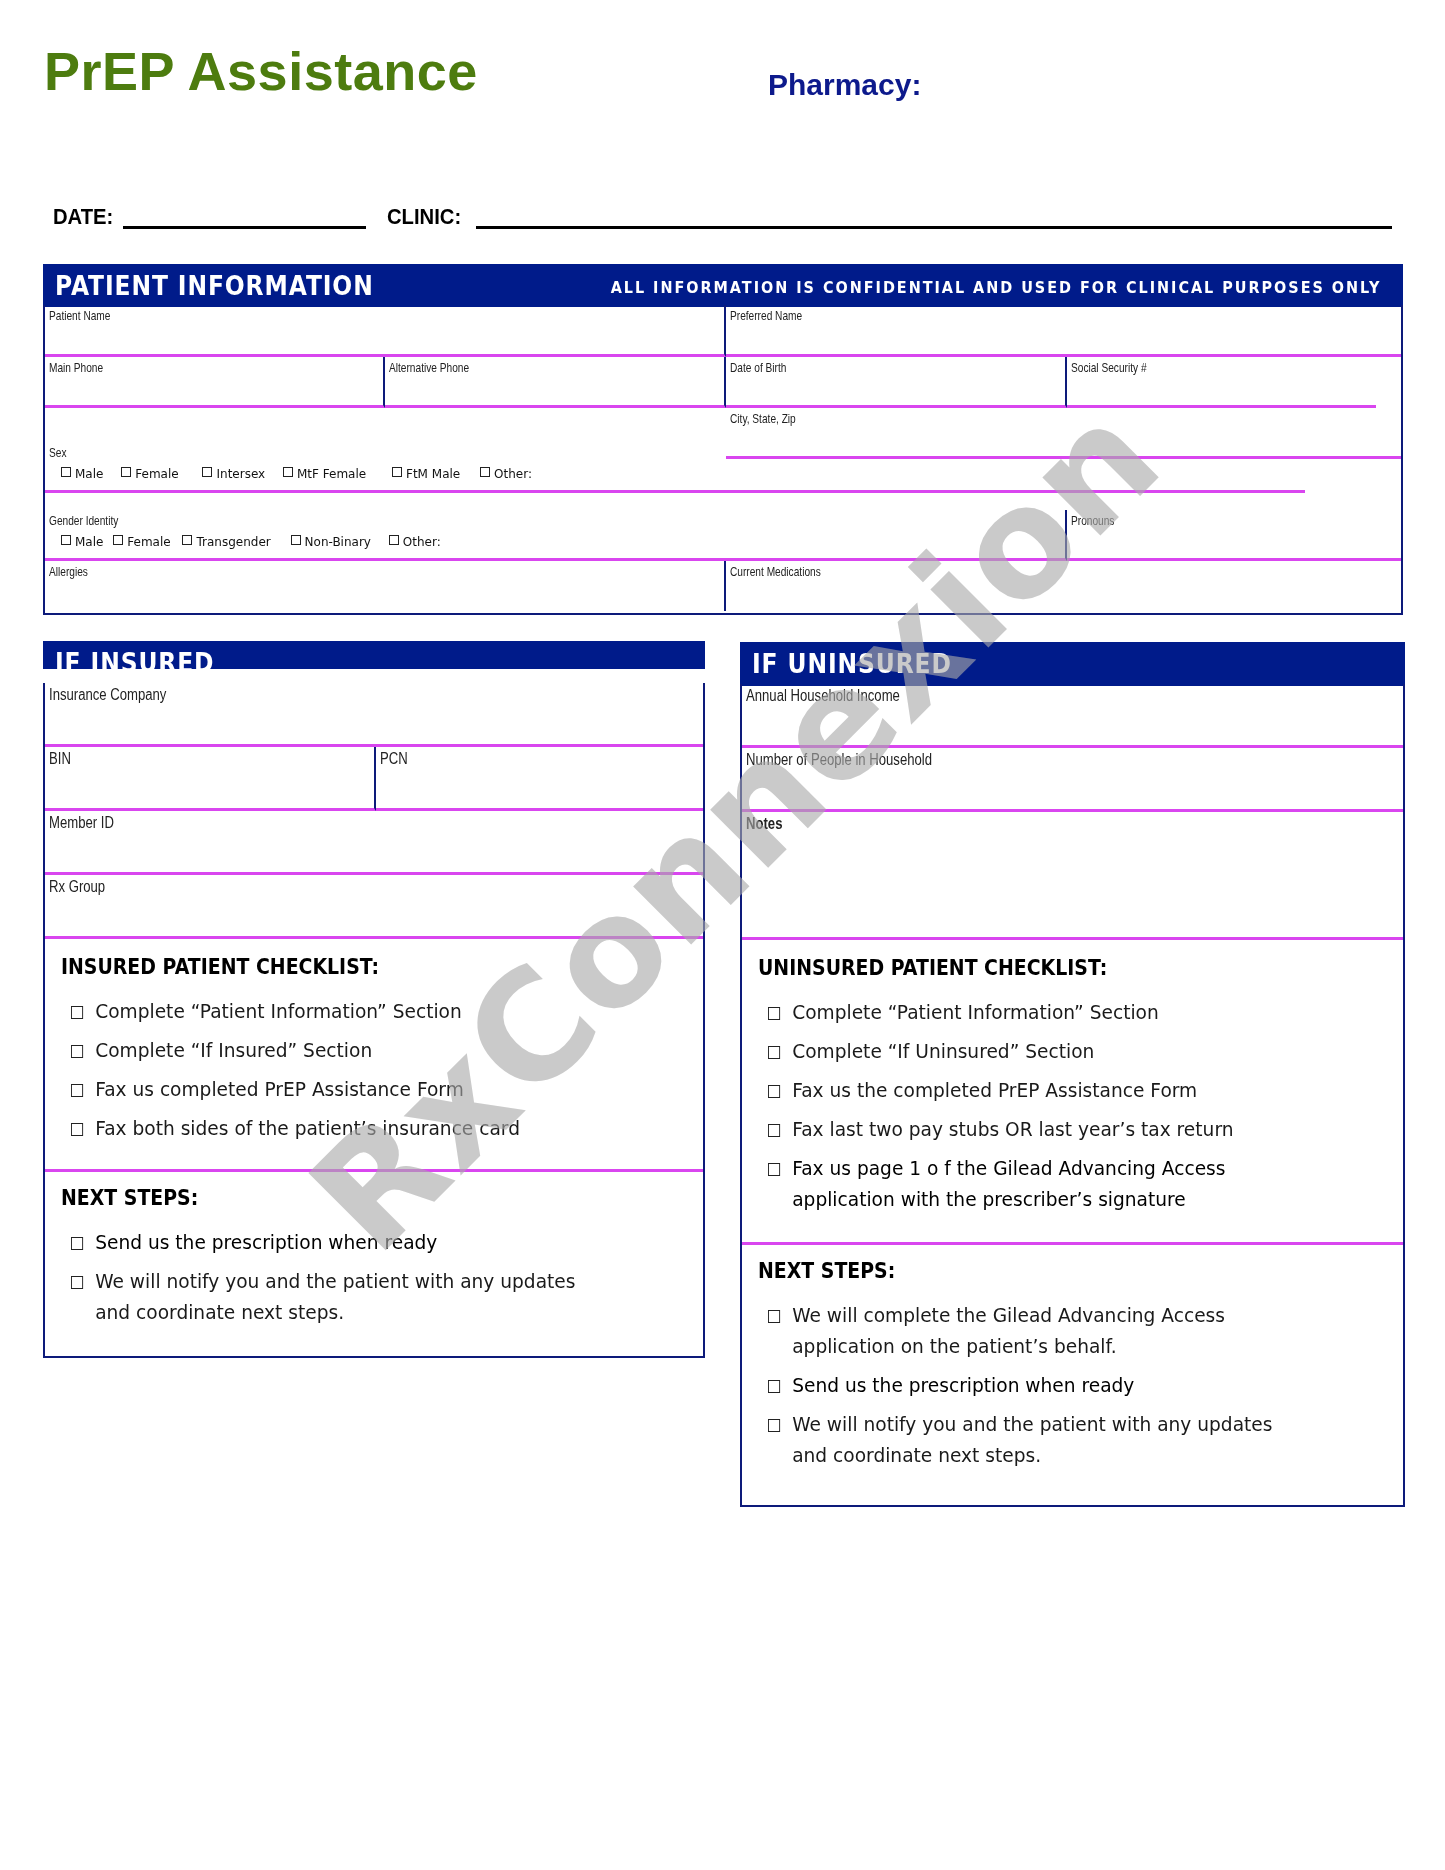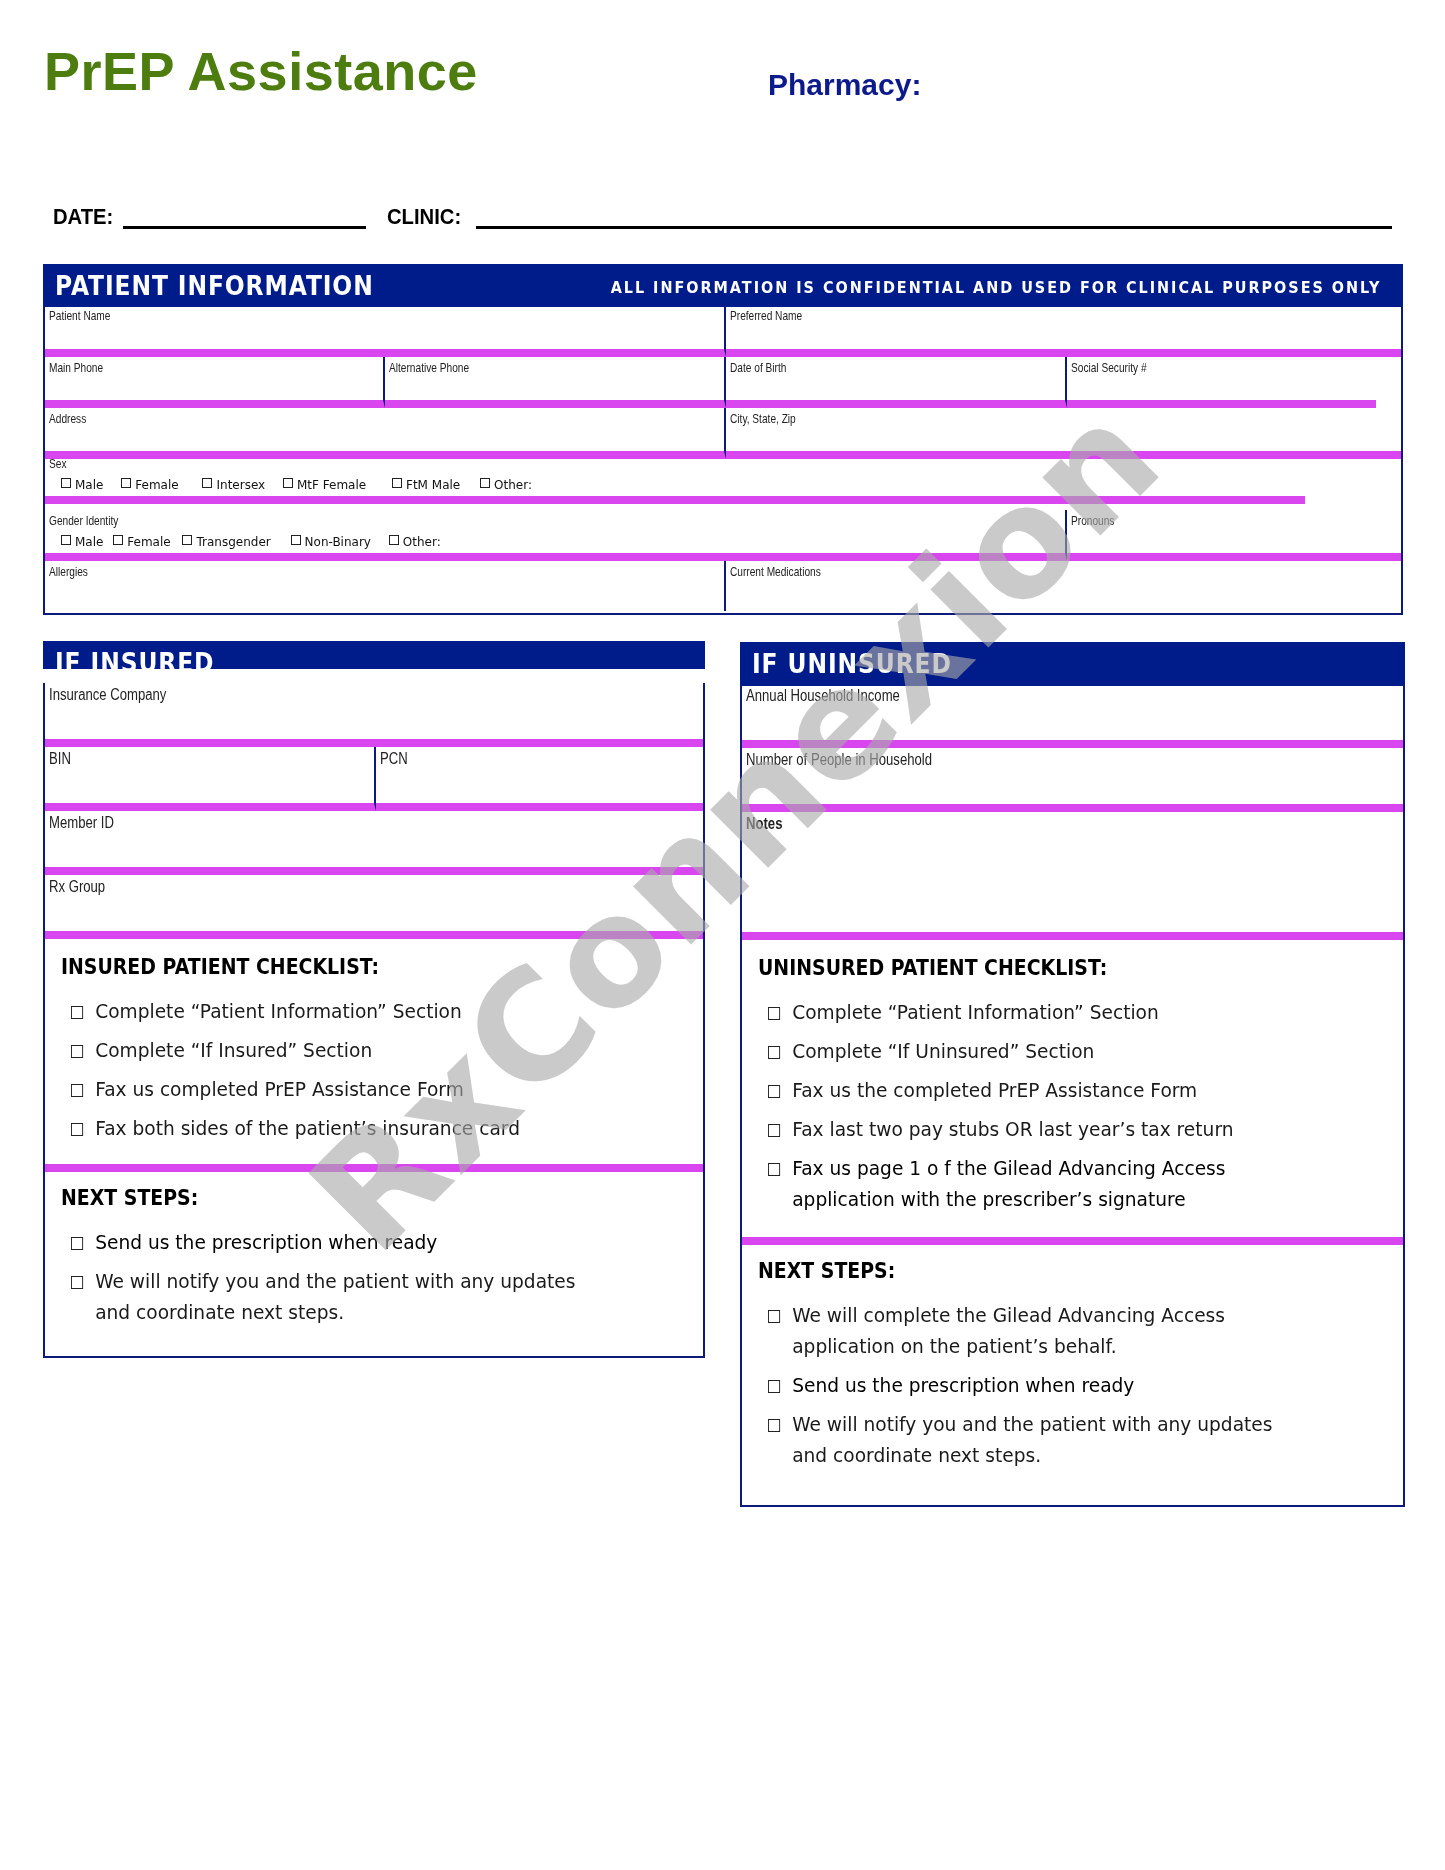--- a/index.html
+++ b/index.html
@@ -13,21 +13,21 @@
   .dl { top: 206px; font-family: "Liberation Sans", sans-serif; font-weight: bold; font-size: 22px;
         color: #000; line-height: 1; transform: scaleX(0.92); transform-origin: left; }
   .uline { height: 0; border-bottom: 3px solid #000; }
 
   .box { border: 2px solid #0d1a7a; box-sizing: border-box; background: transparent; }
   .hdr { background: #001b8a; color: #fff; box-sizing: border-box; }
   .hdr .h-title { position: absolute; left: 12px; top: 7px; font-family: "DejaVu Sans", sans-serif;
                   font-size: 26px; font-weight: bold; letter-spacing: 1px; transform: scaleX(0.9); transform-origin: left; }
   .hdr .h-note { position: absolute; right: 22px; top: 14px; font-size: 16px; font-weight: bold;
                  letter-spacing: 2.2px; transform: scaleX(0.9); transform-origin: right; }
-  .cell { position: absolute; border-right: 2px solid #0d1a7a; border-bottom: 8px solid #d946ef; box-sizing: border-box; }
+  .cell { position: absolute; border-right: 2px solid #0d1a7a; border-bottom: 3px solid #d946ef; box-sizing: border-box; }
   .lbl { position: absolute; left: 4px; top: 3px; font-family: "Liberation Sans", sans-serif;
          font-size: 13px; color: #222; transform: scaleX(0.78); transform-origin: left; white-space: nowrap; }
   .lbl.big { font-size: 16px; transform: scaleX(0.82); }
   .lbl.bold { font-weight: bold; }
   .opts { position: absolute; left: 16px; top: 25px; font-size: 12px; color: #111; white-space: nowrap; }
   .opt { display: inline-block; margin-right: 14px; }
   .opt .cb { display: inline-block; width: 8px; height: 8px; border: 1px solid #222; margin-right: 4px; vertical-align: 1px; }
 
   .sec-title { position: absolute; left: 16px; font-family: "DejaVu Sans", sans-serif; font-weight: bold;
                font-size: 21px; color: #000; transform: scaleX(0.9); transform-origin: left; white-space: nowrap; }
@@ -71,28 +71,25 @@
   <div class="cell" style="left:340px; top:52px; width:341px; height:51px;">
     <span class="lbl">Alternative Phone</span>
   </div>
   <div class="cell" style="left:681px; top:52px; width:341px; height:51px;">
     <span class="lbl">Date of Birth</span>
   </div>
   <div class="cell" style="left:1022px; top:52px; width:309px; height:51px; border-right:none;">
     <span class="lbl">Social Security #</span>
   </div>
 
-  <div class="cell" style="left:0; top:103px; width:681px; height:51px;">
-    <span class="lbl">Address</span>
-  </div>
   <div class="cell" style="left:681px; top:103px; width:675px; height:51px; border-right:none;">
     <span class="lbl">City, State, Zip</span>
   </div>
 
-  <div class="cell" style="left:0; top:148px; width:1260px; height:51px; border-right:none;">
+  <div class="cell" style="left:0; top:137px; width:1260px; height:51px; border-right:none;">
     <span class="lbl">Sex</span>
     <div class="opts">
       <span class="opt" style="margin-right:14px;"><span class="cb"></span><span>Male</span></span>
       <span class="opt" style="margin-right:20px;"><span class="cb"></span><span>Female</span></span>
       <span class="opt" style="margin-right:14px;"><span class="cb"></span><span>Intersex</span></span>
       <span class="opt" style="margin-right:22px;"><span class="cb"></span><span>MtF Female</span></span>
       <span class="opt" style="margin-right:16px;"><span class="cb"></span><span>FtM Male</span></span>
       <span class="opt"><span class="cb"></span><span>Other:</span></span>
     </div>
   </div>

